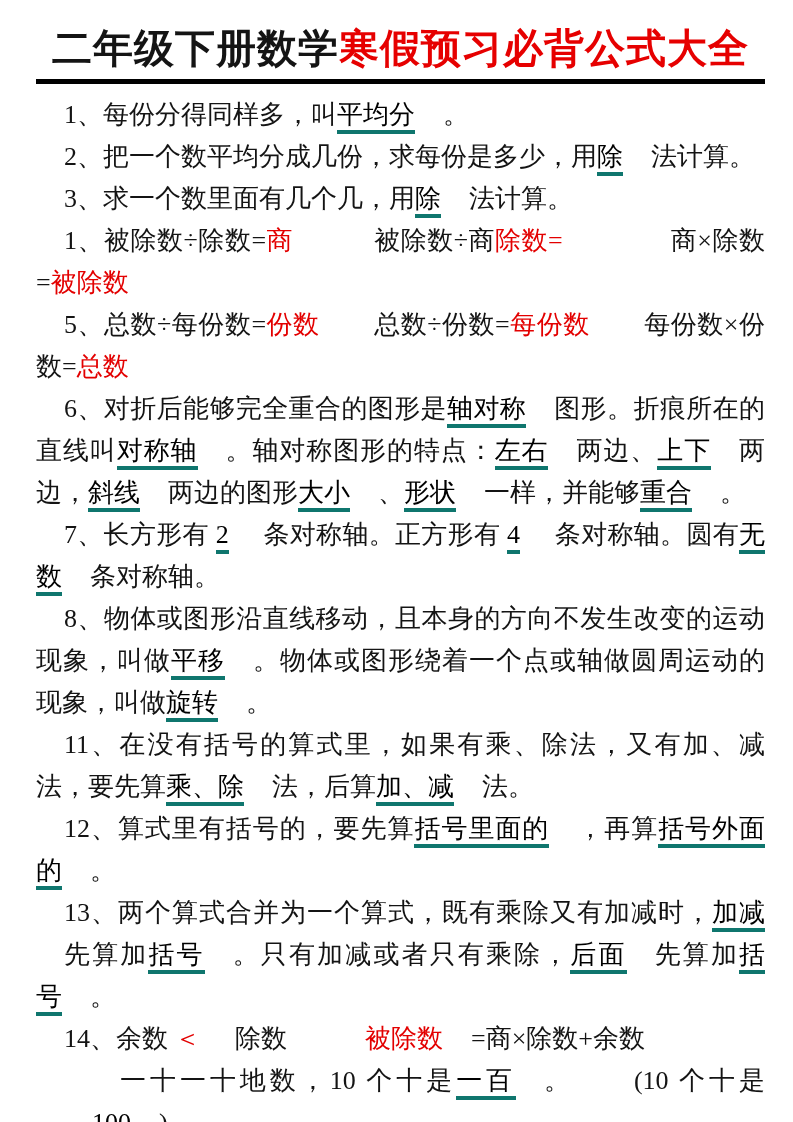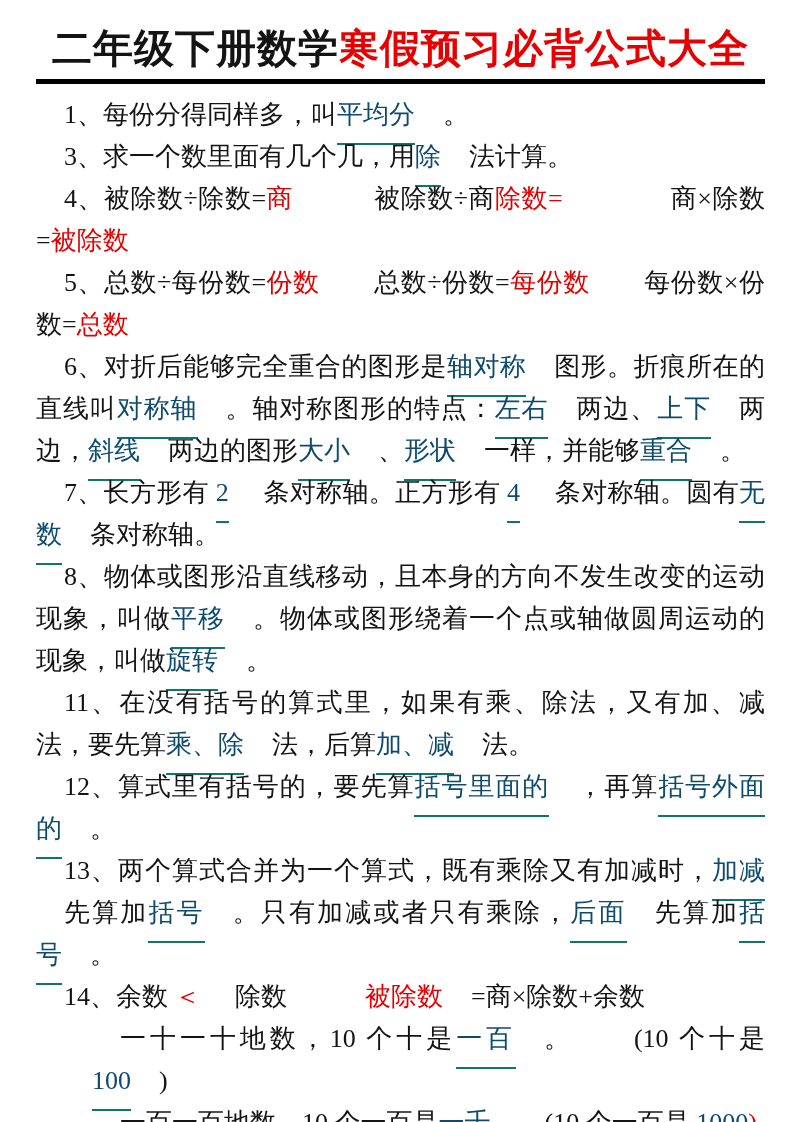--- a/index.html
+++ b/index.html
@@ -47,40 +47,41 @@
   }
   p.item {
     margin: 0;
   }
   p.indent {
     padding-left: 56px;
   }
   .seg-k { color: #141414; margin-left: 28px; }
   .seg-r { color: #e30000; }
   .seg-ru {
-    color: #0c4a6e;
-    border-bottom: 2px solid #0f766e;
-    padding-bottom: 14px;
+    color: #000000;
+    border-bottom: 4px solid #0f766e;
+    padding-bottom: 1px;
   }
 </style>
 </head>
 <body>
 
 <div class="page">
 
   <div class="title">
     <span class="title-black">二年级下册数学</span><span class="title-red">寒假预习必背公式大全</span>
   </div>
 
   <div class="title-rule"></div>
 
   <div class="content">
     <p class="item"><span class="seg-k">1、每份分得同样多，叫</span><span class="seg-ru">平均分</span><span class="seg-k">。</span></p>
+    <p class="item"><span class="seg-k">2、把一个数平均分成几份，求每份是多少，用</span><span class="seg-ru">除</span><span class="seg-k">法计算。</span></p>
     <p class="item"><span class="seg-k">3、求一个数里面有几个几，用</span><span class="seg-ru">除</span><span class="seg-k">法计算。</span></p>
-    <p class="item"><span class="seg-k">4、被除数÷除数=</span><span class="seg-r">商</span><span class="seg-k">　　被除数÷商</span><span class="seg-r">除数=</span><span class="seg-k">　　　商×除数=</span><span class="seg-r">被除数</span></p>
+    <p class="item"><span class="seg-k">1、被除数÷除数=</span><span class="seg-r">商</span><span class="seg-k">　　被除数÷商</span><span class="seg-r">除数=</span><span class="seg-k">　　　商×除数=</span><span class="seg-r">被除数</span></p>
     <p class="item"><span class="seg-k">5、总数÷每份数=</span><span class="seg-r">份数</span><span class="seg-k">　总数÷份数=</span><span class="seg-r">每份数</span><span class="seg-k">　每份数×份数=</span><span class="seg-r">总数</span></p>
     <p class="item"><span class="seg-k">6、对折后能够完全重合的图形是</span><span class="seg-ru">轴对称</span><span class="seg-k">图形。折痕所在的直线叫</span><span class="seg-ru">对称轴</span><span class="seg-k">。轴对称图形的特点：</span><span class="seg-ru">左右</span><span class="seg-k">两边、</span><span class="seg-ru">上下</span><span class="seg-k">两边，</span><span class="seg-ru">斜线</span><span class="seg-k">两边的图形</span><span class="seg-ru">大小</span><span class="seg-k">、</span><span class="seg-ru">形状</span><span class="seg-k">一样，并能够</span><span class="seg-ru">重合</span><span class="seg-k">。</span></p>
     <p class="item"><span class="seg-k">7、长方形有 </span><span class="seg-ru">2</span><span class="seg-k"> 条对称轴。正方形有 </span><span class="seg-ru">4</span><span class="seg-k"> 条对称轴。圆有</span><span class="seg-ru">无数</span><span class="seg-k">条对称轴。</span></p>
     <p class="item"><span class="seg-k">8、物体或图形沿直线移动，且本身的方向不发生改变的运动现象，叫做</span><span class="seg-ru">平移</span><span class="seg-k">。物体或图形绕着一个点或轴做圆周运动的现象，叫做</span><span class="seg-ru">旋转</span><span class="seg-k">。</span></p>
     <p class="item"><span class="seg-k">11、在没有括号的算式里，如果有乘、除法，又有加、减法，要先算</span><span class="seg-ru">乘、除</span><span class="seg-k">法，后算</span><span class="seg-ru">加、减</span><span class="seg-k">法。</span></p>
     <p class="item"><span class="seg-k">12、算式里有括号的，要先算</span><span class="seg-ru">括号里面的</span><span class="seg-k">，再算</span><span class="seg-ru">括号外面的</span><span class="seg-k">。</span></p>
     <p class="item"><span class="seg-k">13、两个算式合并为一个算式，既有乘除又有加减时，</span><span class="seg-ru">加减</span><span class="seg-k">先算加</span><span class="seg-ru">括号</span><span class="seg-k">。只有加减或者只有乘除，</span><span class="seg-ru">后面</span><span class="seg-k">先算加</span><span class="seg-ru">括号</span><span class="seg-k">。</span></p>
     <p class="item"><span class="seg-k">14、余数 </span><span class="seg-r">＜</span><span class="seg-k"> 除数　　　</span><span class="seg-r">被除数</span><span class="seg-k">=商×除数+余数</span></p>
     <p class="item indent"><span class="seg-k">一十一十地数，10 个十是</span><span class="seg-ru">一百</span><span class="seg-k">。　　(10 个十是 </span><span class="seg-ru">100</span><span class="seg-k">)</span></p>
     <p class="item indent"><span class="seg-k">一百一百地数，10 个一百是</span><span class="seg-ru">一千</span><span class="seg-k">。(10 个一百是 </span><span class="seg-ru">1000</span><span class="seg-r">)</span></p>

